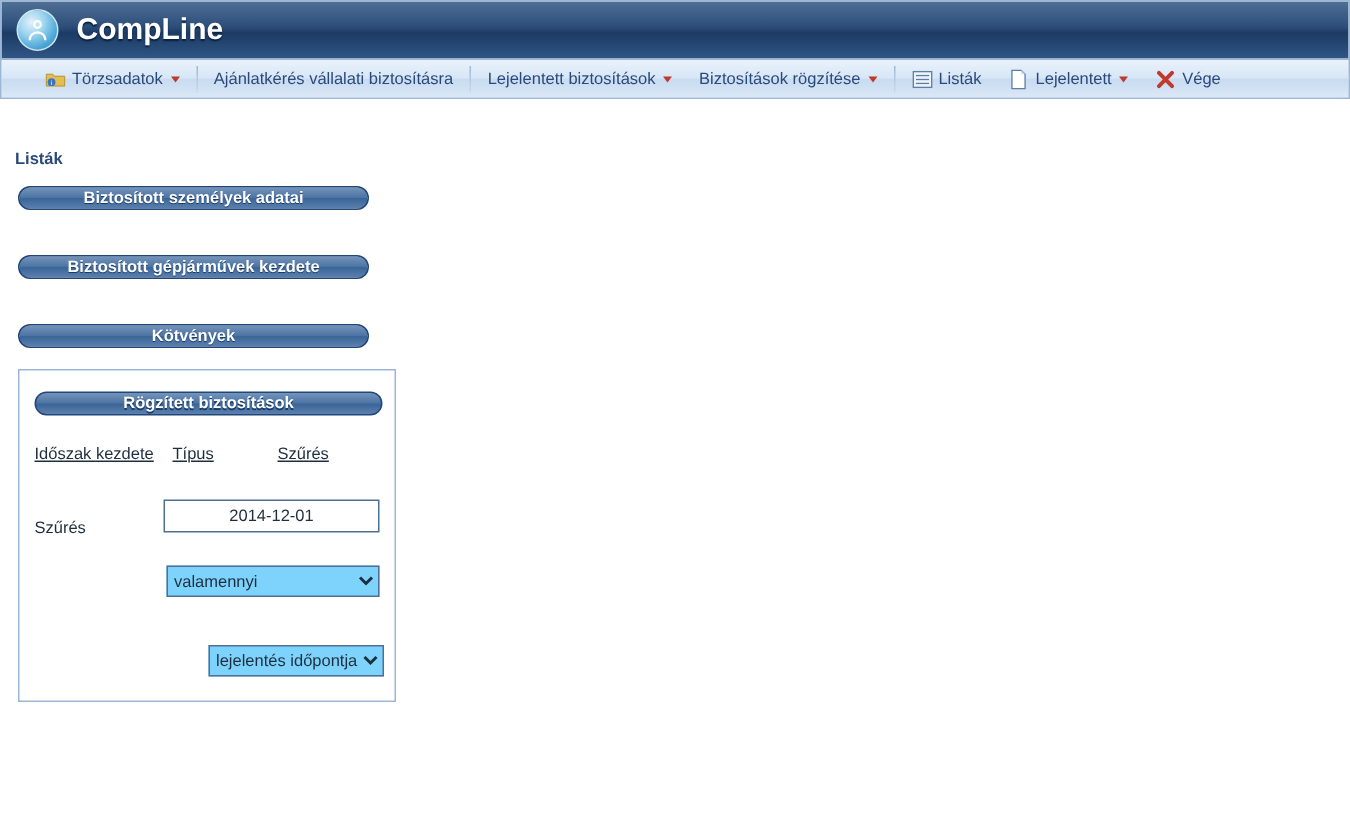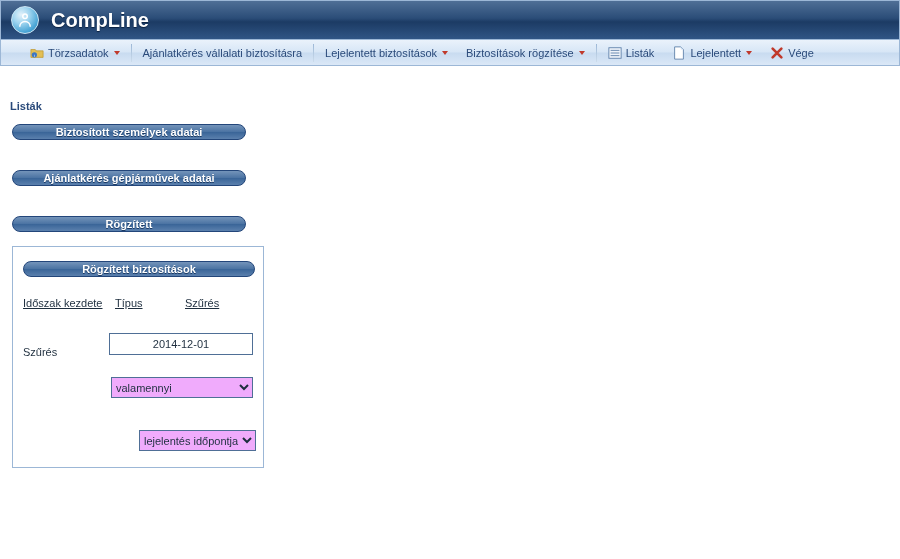--- a/index.html
+++ b/index.html
@@ -102,21 +102,21 @@
     font: inherit;
     color:#1e2e3e;
     margin-left: 26px;
     margin-bottom: 16px;
   }
   .select1, .select2 {
     height:21px;
     border:1px solid #4f6f96;
     font: inherit;
     color:#1e2e3e;
-    background:#f0abfc;
+    background:#7dd3fc;
   }
   .select1 { width:158px; margin-left:88px; margin-bottom:26px;}
   .select2 { width:130px; margin-left:116px;}
 </style>
 </head>
 <body>
 
 <div class="header">
   <div class="logo-circle">
     <svg viewBox="0 0 24 24" fill="none" stroke="#fff" stroke-width="2">
@@ -183,22 +183,22 @@
         </svg>
     </span>
     <span>Vége</span>
   </div>
 </div>
 
 <div class="page-heading">Listák</div>
 
 <div class="side-area">
   <div class="pill-btn">Biztosított személyek adatai</div>
-  <div class="pill-btn">Ajánlatkérés gépjárművek adatai</div>
-  <div class="pill-btn" style="margin-bottom:14px">Rögzített</div>
+  <div class="pill-btn">Biztosított gépjárművek kezdete</div>
+  <div class="pill-btn" style="margin-bottom:14px">Kötvények</div>
 
   <div class="filter-box">
     <div class="pill-btn">Rögzített biztosítások</div>
 
     <div class="filter-headers">
       <span>Időszak kezdete</span>
       <span>Típus</span>
       <span>Szűrés</span>
     </div>
 

